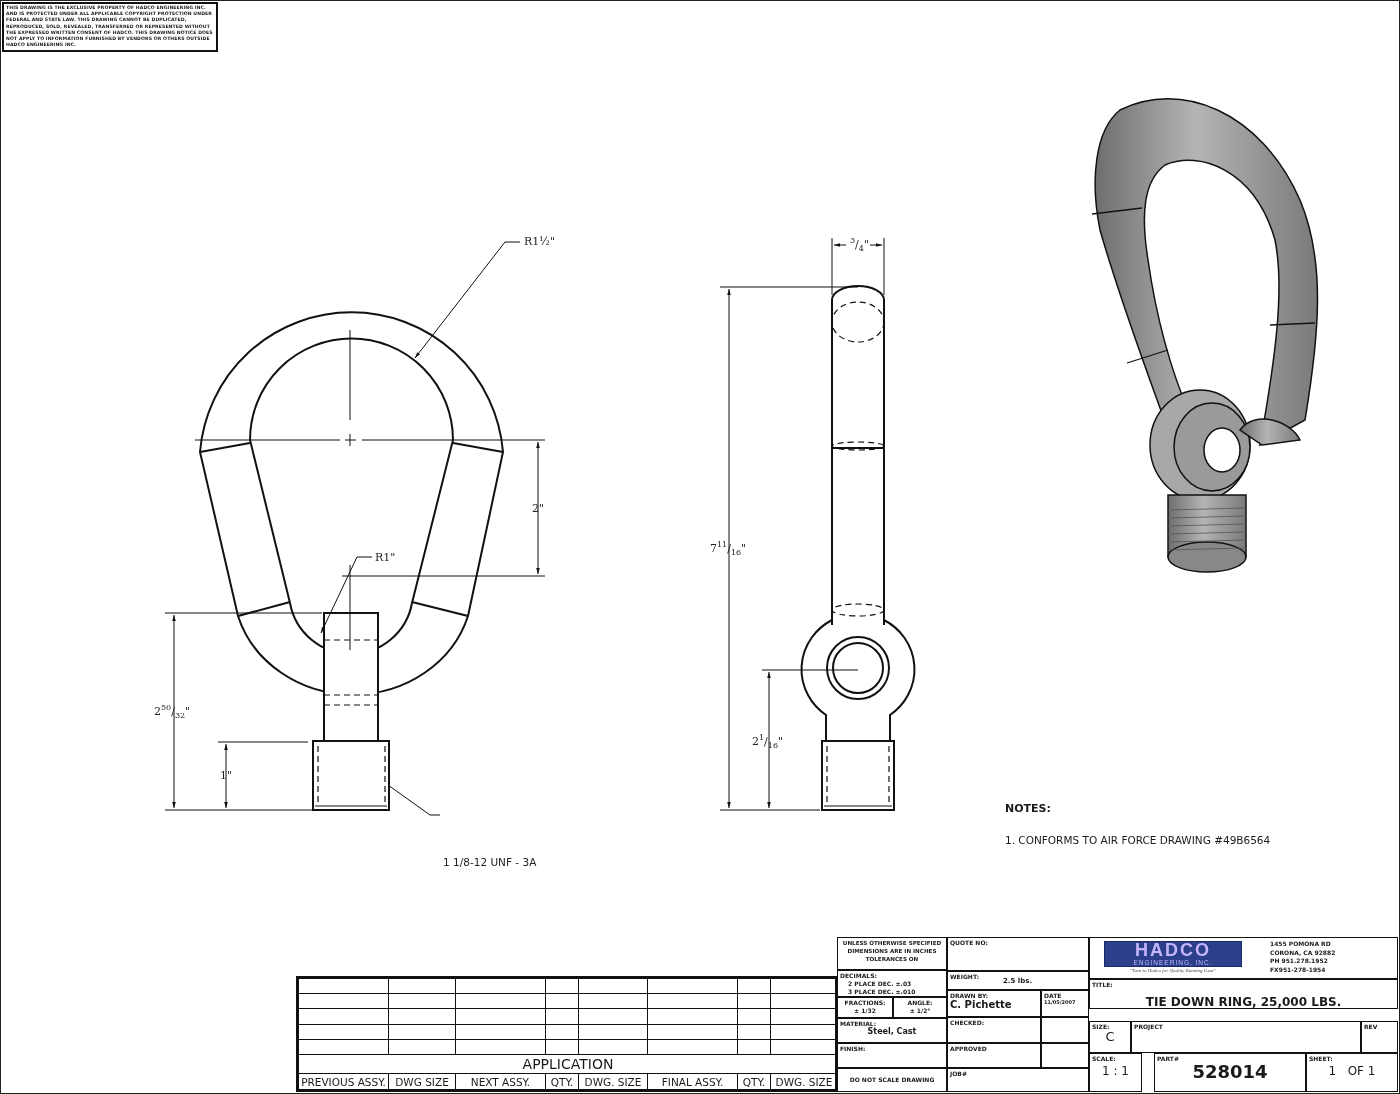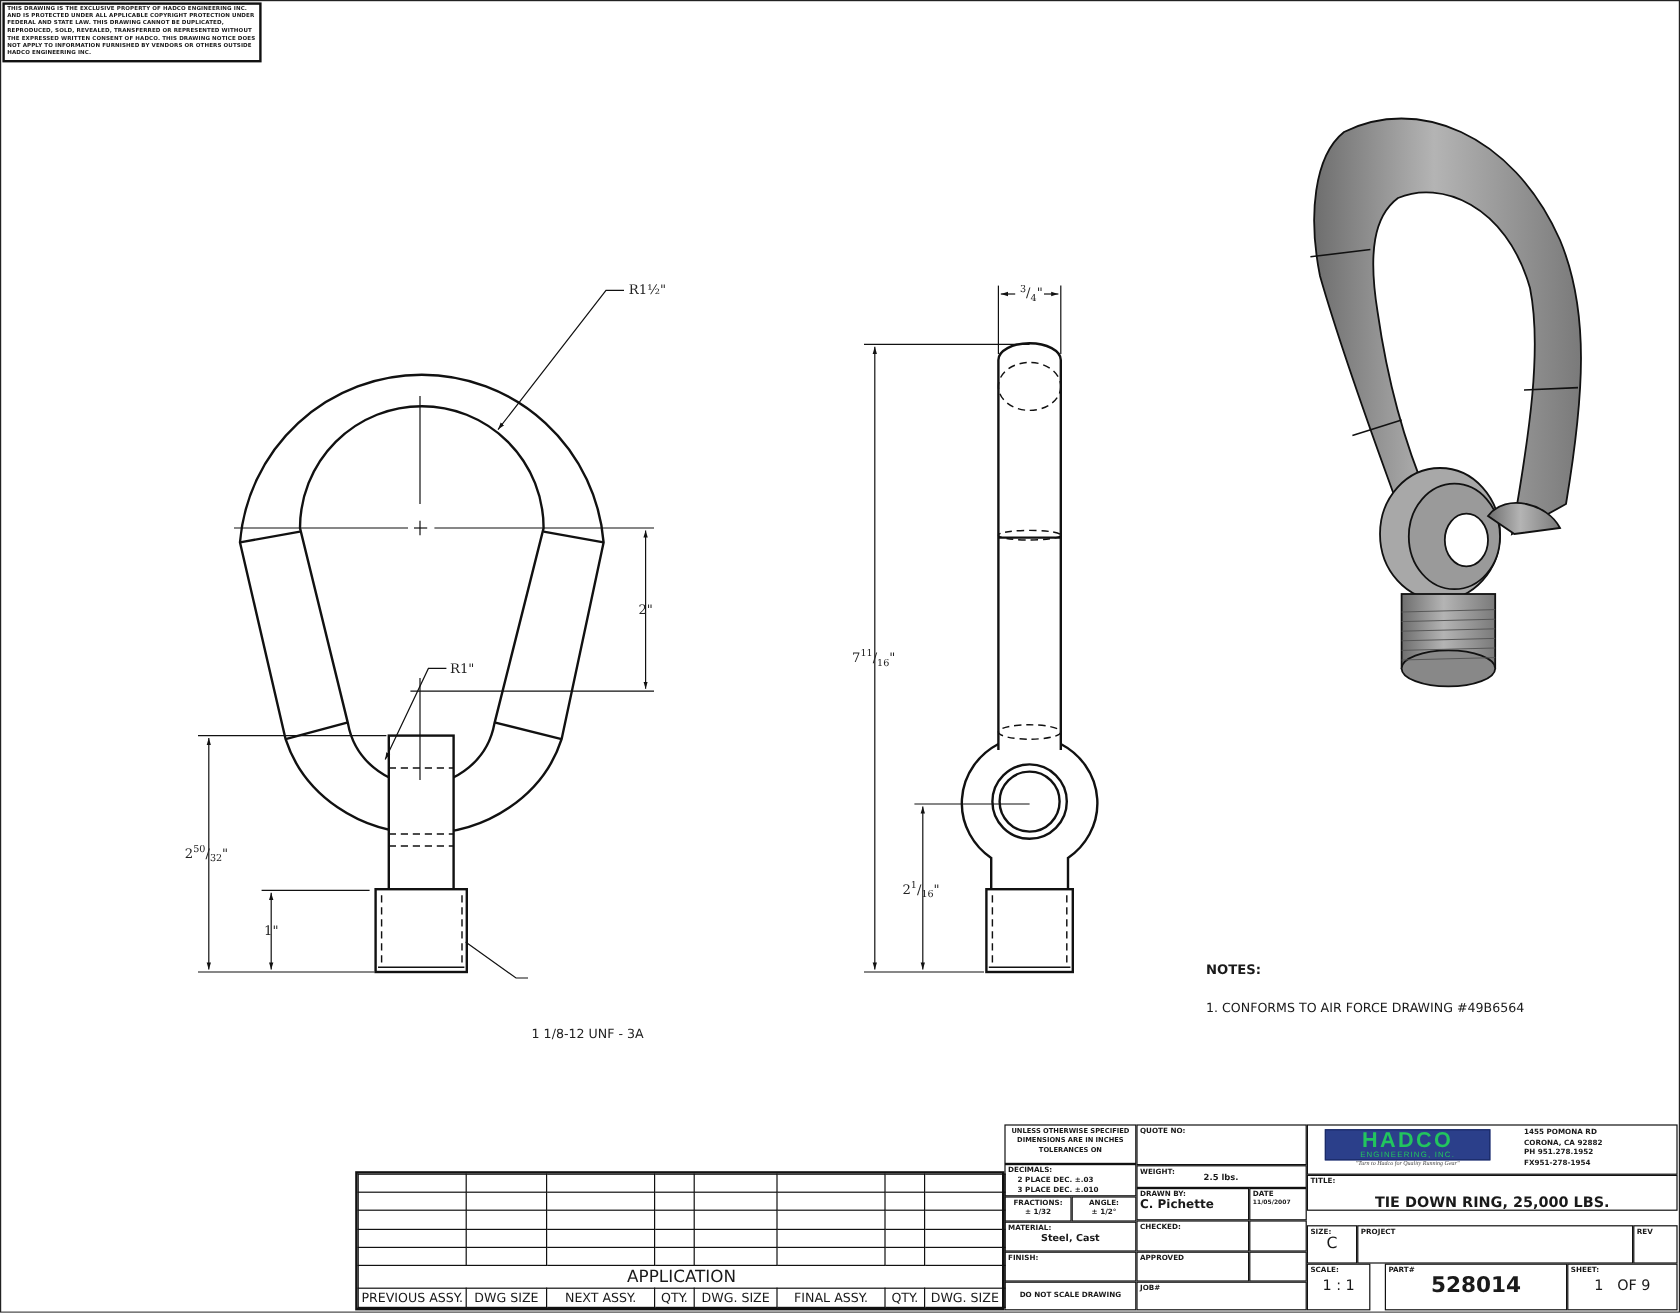--- a/index.html
+++ b/index.html
@@ -15,21 +15,21 @@
   .notes-item { left:1005px; top:834px; font-size:10.5px; }
   
   .app { left:296px; top:976px; width:541px; height:116px; border:2px solid #111; box-sizing:border-box; }
   .app table { border-collapse:collapse; width:100%; height:100%; table-layout:fixed; }
   .app td { border:1px solid #111; padding:0; font-size:10.5px; text-align:center; white-space:nowrap; overflow:hidden; }
   .app td.hdr { height:15px; }
   .app td.appl { font-size:14px; height:18px; }
   
   .tb { border:1px solid #111; box-sizing:border-box; font-size:6px; font-weight:bold; padding:1px 2px; overflow:hidden; }
   .logo { left:1104px; top:941px; width:138px; height:34px; }
-  .logo-box { background:#2b3f8a; color:#22c55e; width:138px; height:26px; text-align:center; border:1px solid #1a2a66; box-sizing:border-box; }
+  .logo-box { background:#2b3f8a; color:#c4b5fd; width:138px; height:26px; text-align:center; border:1px solid #1a2a66; box-sizing:border-box; }
   .logo-word { font-family:"Liberation Sans", sans-serif; font-weight:bold; font-size:18px; line-height:17px; letter-spacing:2px; }
   .logo-sub { font-family:"Liberation Sans", sans-serif; font-size:6.5px; line-height:7px; letter-spacing:1px; }
   .logo-tag { font-family:"Liberation Serif", serif; font-style:italic; font-size:5px; color:#444; text-align:center; margin-top:1px; }
 </style>
 </head>
 <body>
 
 <div class="sheet"></div>
 
 <div class="abs notice">THIS DRAWING IS THE EXCLUSIVE PROPERTY OF HADCO ENGINEERING INC. AND IS PROTECTED UNDER ALL APPLICABLE COPYRIGHT PROTECTION UNDER FEDERAL AND STATE LAW. THIS DRAWING CANNOT BE DUPLICATED, REPRODUCED, SOLD, REVEALED, TRANSFERRED OR REPRESENTED WITHOUT THE EXPRESSED WRITTEN CONSENT OF HADCO. THIS DRAWING NOTICE DOES NOT APPLY TO INFORMATION FURNISHED BY VENDORS OR OTHERS OUTSIDE HADCO ENGINEERING INC.</div>
@@ -306,14 +306,14 @@
 <div class="abs tb" style="left:1089px;top:1053px;width:53px;height:39px;">
   <div>SCALE:</div>
   <div style="text-align:center;font-size:12px;font-weight:normal;margin-top:2px;">1 : 1</div>
 </div>
 <div class="abs tb" style="left:1154px;top:1053px;width:152px;height:39px;">
   <div>PART#</div>
   <div style="text-align:center;font-size:18px;font-weight:bold;line-height:20px;">528014</div>
 </div>
 <div class="abs tb" style="left:1306px;top:1053px;width:92px;height:39px;">
   <div>SHEET:</div>
-  <div style="text-align:center;font-size:12px;font-weight:normal;margin-top:2px;"><span>1</span>&nbsp;&nbsp;&nbsp;<span>OF 9</span></div>
+  <div style="text-align:center;font-size:12px;font-weight:normal;margin-top:2px;"><span>1</span>&nbsp;&nbsp;&nbsp;<span>OF 1</span></div>
 </div>
 
 </body></html>

